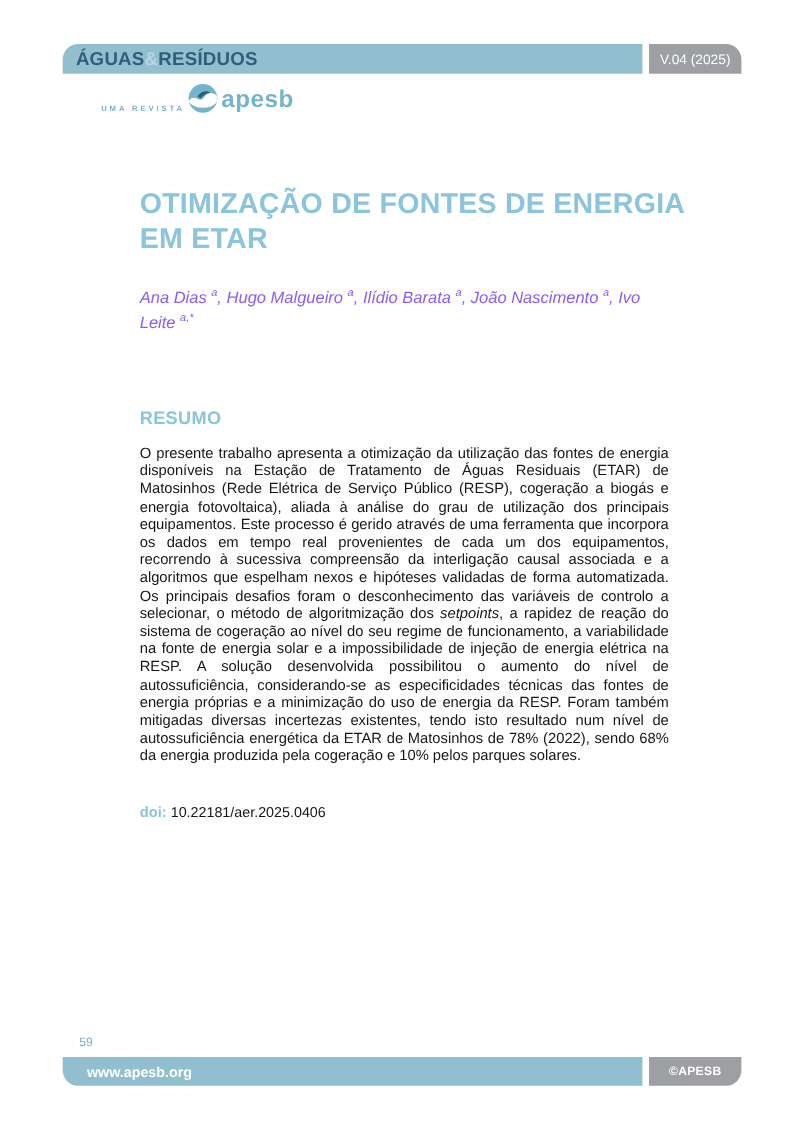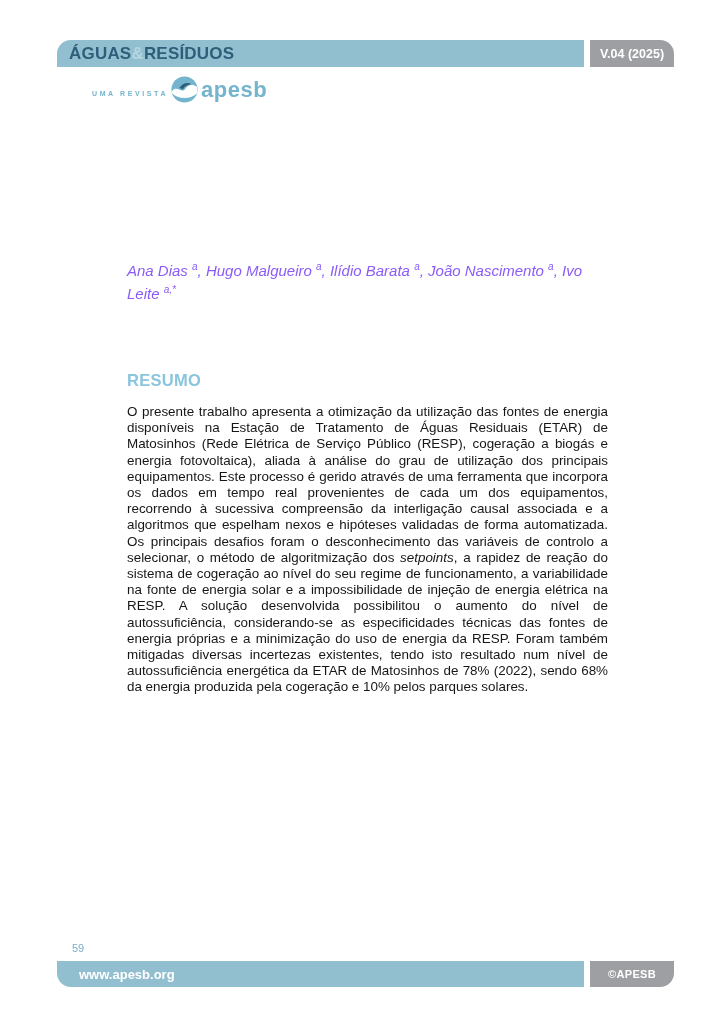--- a/index.html
+++ b/index.html
@@ -35,26 +35,26 @@
     color:var(--brand-navy);
     white-space:nowrap;
   }
   .brand .amp{color:#b7d6e2;}
   .version-box{
     position:absolute;top:40px;left:590px;
     width:84px;height:27px;
     background:var(--box-gray);
     border-top-right-radius:14px;
     display:flex;align-items:center;justify-content:center;
-    color:#ffffff;font-weight:bold;font-size:12.5px;
+    color:#ffffff;font-weight:normal;font-size:12.5px;
     white-space:nowrap;
   }
   .logo-row{
     position:absolute;top:76px;left:92px;
-    display:flex;align-items:center;
+    display:flex;align-items:flex-end;
   }
   .tagline{
     font-size:7px;font-weight:bold;letter-spacing:2.6px;
     color:var(--logo-blue);
     margin-right:3px;margin-top:8px;
     white-space:nowrap;
   }
   .apesb-logo{width:27px;height:27px;display:block;}
   .logo-text{
     font-size:22px;font-weight:bold;color:var(--logo-blue);
@@ -143,29 +143,31 @@
   <div class="logo-row">
     <span class="tagline">UMA REVISTA</span>
     <svg class="apesb-logo" viewBox="0 0 32 32" aria-hidden="true">
       <circle cx="16" cy="16" r="15.5" fill="#74b4cd"></circle>
       <path d="M1 18 C 8 10, 12 22, 17 15 C 22 8, 27 10, 31 13 L 31 20 C 24 28, 8 28, 1 20 Z" fill="#ffffff"></path>
       <path d="M10 14 C 14 8, 20 7, 24 10 C 20 10, 16 12, 14 16 Z" fill="#2d5e7a"></path>
     </svg>
     <span class="logo-text">apesb</span>
   </div>
 
+  <h1 class="title">OTIMIZAÇÃO DE FONTES DE ENERGIA EM ETAR</h1>
 
   <p class="authors"><span>Ana Dias </span><sup>a</sup><span>, Hugo Malgueiro </span><sup>a</sup><span>, Ilídio Barata </span><sup>a</sup><span>, João Nascimento </span><sup>a</sup><span>, Ivo Leite </span><sup>a,*</sup></p>
 
 
   <h2 class="resumo-heading">RESUMO</h2>
 
   <p class="abstract"><span>O presente trabalho apresenta a otimização da utilização das fontes de energia disponíveis na Estação de Tratamento de Águas Residuais (ETAR) de Matosinhos (Rede Elétrica de Serviço Público (RESP), cogeração a biogás e energia fotovoltaica), aliada à análise do grau de utilização dos principais equipamentos. Este processo é gerido através de uma ferramenta que incorpora os dados em tempo real provenientes de cada um dos equipamentos, recorrendo à sucessiva compreensão da interligação causal associada e a algoritmos que espelham nexos e hipóteses validadas de forma automatizada. Os principais desafios foram o desconhecimento das variáveis de controlo a selecionar, o método de algoritmização dos </span><span class="em">setpoints</span><span>, a rapidez de reação do sistema de cogeração ao nível do seu regime de funcionamento, a variabilidade na fonte de energia solar e a impossibilidade de injeção de energia elétrica na RESP. A solução desenvolvida possibilitou o aumento do nível de autossuficiência, considerando-se as especificidades técnicas das fontes de energia próprias e a minimização do uso de energia da RESP. Foram também mitigadas diversas incertezas existentes, tendo isto resultado num nível de autossuficiência energética da ETAR de Matosinhos de 78% (2022), sendo 68% da energia produzida pela cogeração e 10% pelos parques solares.</span></p>
 
 
+  <p class="doi-line"><span class="doi-label">doi:</span><span> 10.22181/aer.2025.0406</span></p>
 
 
   <span class="page-number">59</span>
 
   <div class="footer-bar">
     <span class="footer-url">www.apesb.org</span>
   </div>
   <div class="copyright-box">
     <span>©APESB</span>
   </div>

